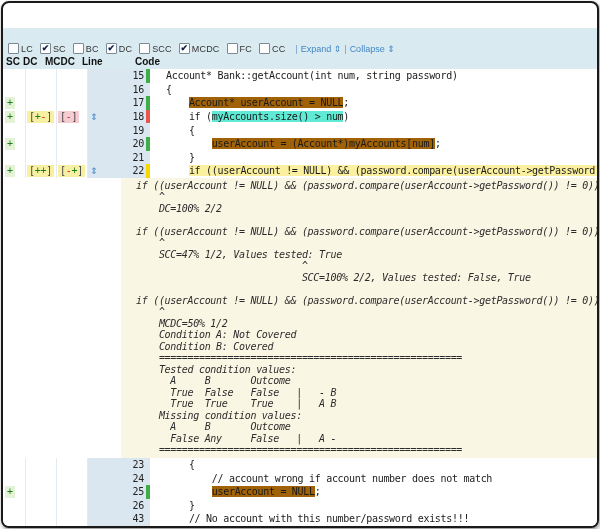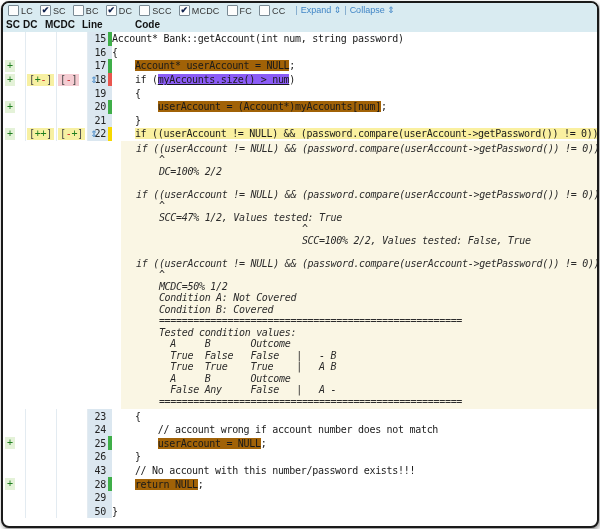--- a/index.html
+++ b/index.html
@@ -4,22 +4,22 @@
 <style>
   html,body{margin:0;padding:0;background:#fff;}
   .frame{
     position:relative; width:594px; height:523px; margin:1px;
     border:2px solid #1a1a1a; border-radius:8px; overflow:hidden;
     background:#fff; box-shadow:1px 2px 4px rgba(0,0,0,.45);
     font-family:"Liberation Sans", sans-serif;
   }
   
   .toolbar{
-    height:13px; background:#d9ebf1; display:flex; align-items:flex-start;
-    padding:2px 0 0 5px; font-size:9px; color:#333;
+    height:13px; background:#d9ebf1; display:flex; align-items:center;
+    padding:14px 0 0 5px; font-size:9px; color:#333;margin-top:25px;
   }
   .cb-group{display:flex; align-items:center; margin-right:7px;}
   .cb{
     width:9px; height:9px; border:1px solid #7a8a94; background:#fdfdfd;
     border-radius:1px; margin-right:2px; display:inline-flex;
     align-items:center; justify-content:center; font-size:9px; line-height:8px;
     color:#10224e; font-weight:bold; cursor:pointer;
   }
   .cb.checked::after{content:"\2714"; margin-top:-1px;}
   .cb-label{letter-spacing:.2px;}
@@ -35,24 +35,24 @@
   .h-sc{left:3px;} .h-dc{left:20px;} .h-mcdc{left:42px;}
   .h-line{left:79px;} .h-code{left:132px;}
   
   .grid{background:#fff;}
   .row{display:flex; height:13.6px; align-items:stretch;}
   .cell{flex:none; display:flex; align-items:center; overflow:hidden;}
   .c-sc{width:20px; border-right:1px solid #e3ebf1; padding-left:2px;}
   .c-dc{width:29px; border-right:1px solid #e3ebf1; padding-left:1px;}
   .c-mcdc{width:29px; border-right:1px solid #e3ebf1; padding-left:1px;}
   .c-line{
-    width:24px; background:#dbe7f0; position:relative;
+    width:62px; background:#dbe7f0; position:relative;
     justify-content:flex-end;
   }
-  .c-code{flex:1; padding-left:0;}
+  .c-code{flex:1; padding-left:16px;}
   .mono, .num, .mark{
     font-family:"DejaVu Sans Mono", monospace; font-size:10px;
     letter-spacing:-0.3px; white-space:pre; color:#1a1a1a;
   }
   .num{padding-right:6px; color:#222;}
   .bar{position:absolute; right:0; top:0; width:4px; height:100%;}
   .bar.green{background:#3fae49;}
   .bar.red{background:#e9564f;}
   .bar.yellow{background:#f6d800;}
   .toggle{
@@ -60,21 +60,21 @@
     align-items:center; color:#4186c6; font-size:9px; cursor:pointer;
     font-family:"DejaVu Sans", sans-serif;
   }
   .mark{display:inline-block; padding:0 2px; line-height:12px;}
   .mark .p{color:#1e7d1e;} .mark .m{color:#cc2222;} .mark .b{color:#444;}
   .bg-greenpatch{background:#e4f2d8;}
   .bg-yellow{background:#f7f0a2;}
   .bg-pink{background:#f5ccd2;}
   .seg{white-space:pre;}
   .hl-green{background:#a16207;}
-  .hl-pink{background:#8b5cf6;text-decoration:underline;}
+  .hl-pink{background:#5eead4;}
   .hl-yellow{background:#faf0a0;}
   
   .detail{
     background:#faf6e4; margin-left:118px; padding:2px 0 2px 15px;
   }
   .detail div{
     font-family:"DejaVu Sans Mono", monospace; font-style:italic;
     font-size:10px; letter-spacing:-0.3px; line-height:11.5px;
     white-space:pre; color:#2b2b2b; min-height:11.5px;
   }
@@ -266,20 +266,21 @@
         <div>if ((userAccount != NULL) &amp;&amp; (password.compare(userAccount-&gt;getPassword()) != 0))</div>
         <div>    ^</div>
         <div>    MCDC=50% 1/2</div>
         <div>    Condition A: Not Covered</div>
         <div>    Condition B: Covered</div>
         <div>    =====================================================</div>
         <div>    Tested condition values:</div>
         <div>      A     B       Outcome</div>
         <div>      True  False   False   |   - B</div>
         <div>      True  True    True    |   A B</div>
+        <div>    Missing condition values:</div>
         <div>      A     B       Outcome</div>
         <div>      False Any     False   |   A -</div>
         <div>    =====================================================</div>
       </div>
       <div class="row">
         <div class="cell c-sc"></div>
         <div class="cell c-dc"></div>
         <div class="cell c-mcdc"></div>
         <div class="cell c-line">
           <span class="num">23</span>

